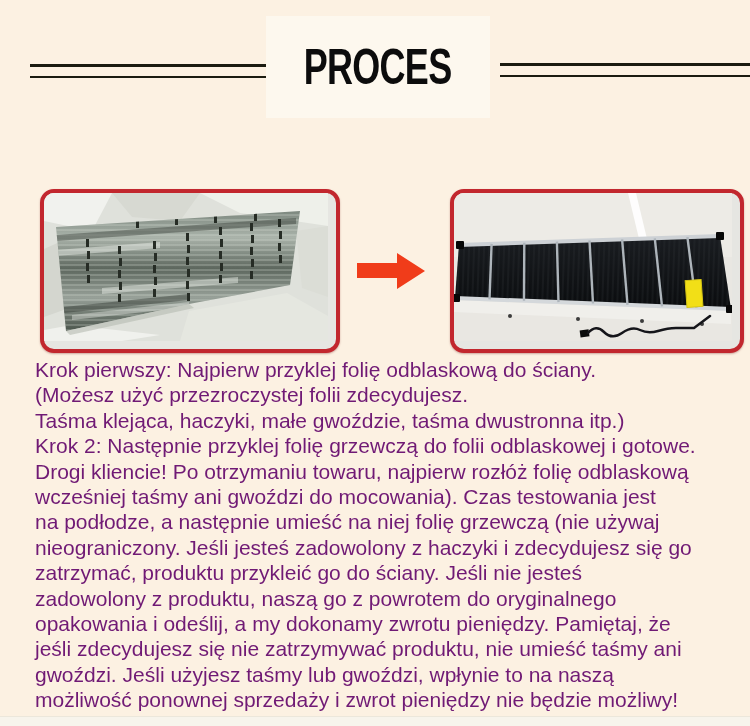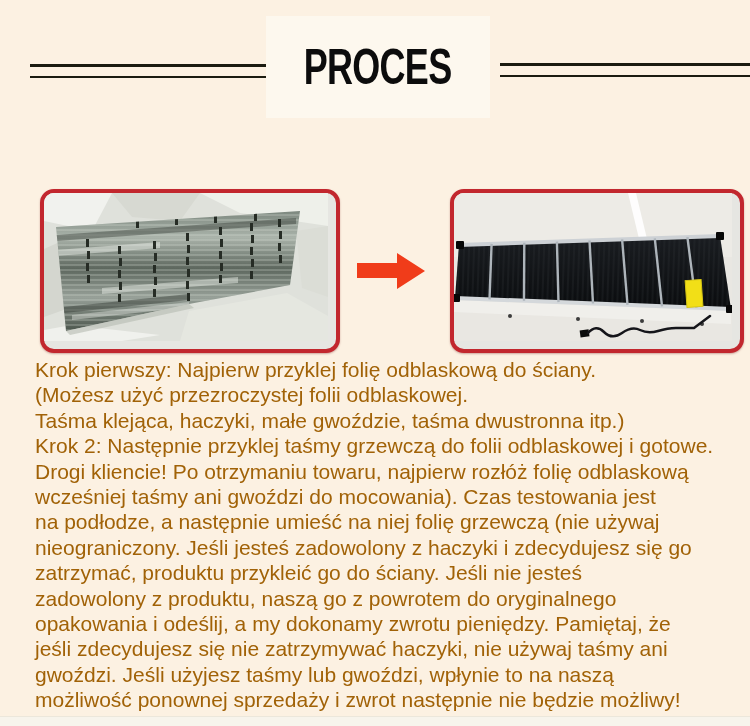--- a/index.html
+++ b/index.html
@@ -44,21 +44,21 @@
     background:#e6e6e2;
     box-shadow:0 1px 2px rgba(120,30,30,.35);
   }
   .photo svg{display:block;}
   .photo-before{left:40px;top:189px;width:292px;height:156px;}
   .photo-after{left:450px;top:189px;width:286px;height:156px;}
   .arrow-wrap{position:absolute;left:357px;top:252px;width:68px;height:38px;}
   
   .instructions{
     position:absolute;left:35px;top:357px;width:700px;
-    color:#a16207;
+    color:#701a75;
     font-size:21px;
     line-height:25.4px;
     letter-spacing:0;
   }
   .instr-line{white-space:nowrap;}
   .bottom-strip{
     position:absolute;left:0;bottom:0;width:750px;height:9px;
     background:#f7f4ec;
     border-top:1px solid #ece7db;
   }
@@ -209,29 +209,29 @@
         <circle cx="188" cy="128" r="2"></circle>
         <circle cx="248" cy="131" r="2"></circle>
       </g>
       <rect x="126" y="137" width="9" height="7" fill="#0c0c0c" transform="rotate(-8 130 140)"></rect>
       <path d="M 134,140 q 8,-9 16,-1 t 18,1 t 18,-3 t 18,1 t 18,-3 t 18,0 l 16,-12" fill="none" stroke="#15151a" stroke-width="2.5" stroke-linecap="round"></path>
     </svg>
   </div>
 
   <div class="instructions">
     <div class="instr-line">Krok pierwszy: Najpierw przyklej folię odblaskową do ściany.</div>
-    <div class="instr-line">(Możesz użyć przezroczystej folii odblaskowej.</div>
+    <div class="instr-line">(Możesz użyć przezroczystej folii zdecydujesz.</div>
     <div class="instr-line">Taśma klejąca, haczyki, małe gwoździe, taśma dwustronna itp.)</div>
-    <div class="instr-line">Krok 2: Następnie przyklej taśmy grzewczą do folii odblaskowej i gotowe.</div>
+    <div class="instr-line">Krok 2: Następnie przyklej folię grzewczą do folii odblaskowej i gotowe.</div>
     <div class="instr-line">Drogi kliencie! Po otrzymaniu towaru, najpierw rozłóż folię odblaskową</div>
     <div class="instr-line">wcześniej taśmy ani gwoździ do mocowania). Czas testowania jest</div>
     <div class="instr-line">na podłodze, a następnie umieść na niej folię grzewczą (nie używaj</div>
     <div class="instr-line">nieograniczony. Jeśli jesteś zadowolony z haczyki i zdecydujesz się go</div>
     <div class="instr-line">zatrzymać, produktu przykleić go do ściany. Jeśli nie jesteś</div>
     <div class="instr-line">zadowolony z produktu, naszą go z powrotem do oryginalnego</div>
     <div class="instr-line">opakowania i odeślij, a my dokonamy zwrotu pieniędzy. Pamiętaj, że</div>
-    <div class="instr-line">jeśli zdecydujesz się nie zatrzymywać haczyki, nie używaj taśmy ani</div>
+    <div class="instr-line">jeśli zdecydujesz się nie zatrzymywać produktu, nie umieść taśmy ani</div>
     <div class="instr-line">gwoździ. Jeśli użyjesz taśmy lub gwoździ, wpłynie to na naszą</div>
-    <div class="instr-line">możliwość ponownej sprzedaży i zwrot następnie nie będzie możliwy!</div>
+    <div class="instr-line">możliwość ponownej sprzedaży i zwrot pieniędzy nie będzie możliwy!</div>
   </div>
 
   <div class="bottom-strip"></div>
 </div>
 
 </body></html>

